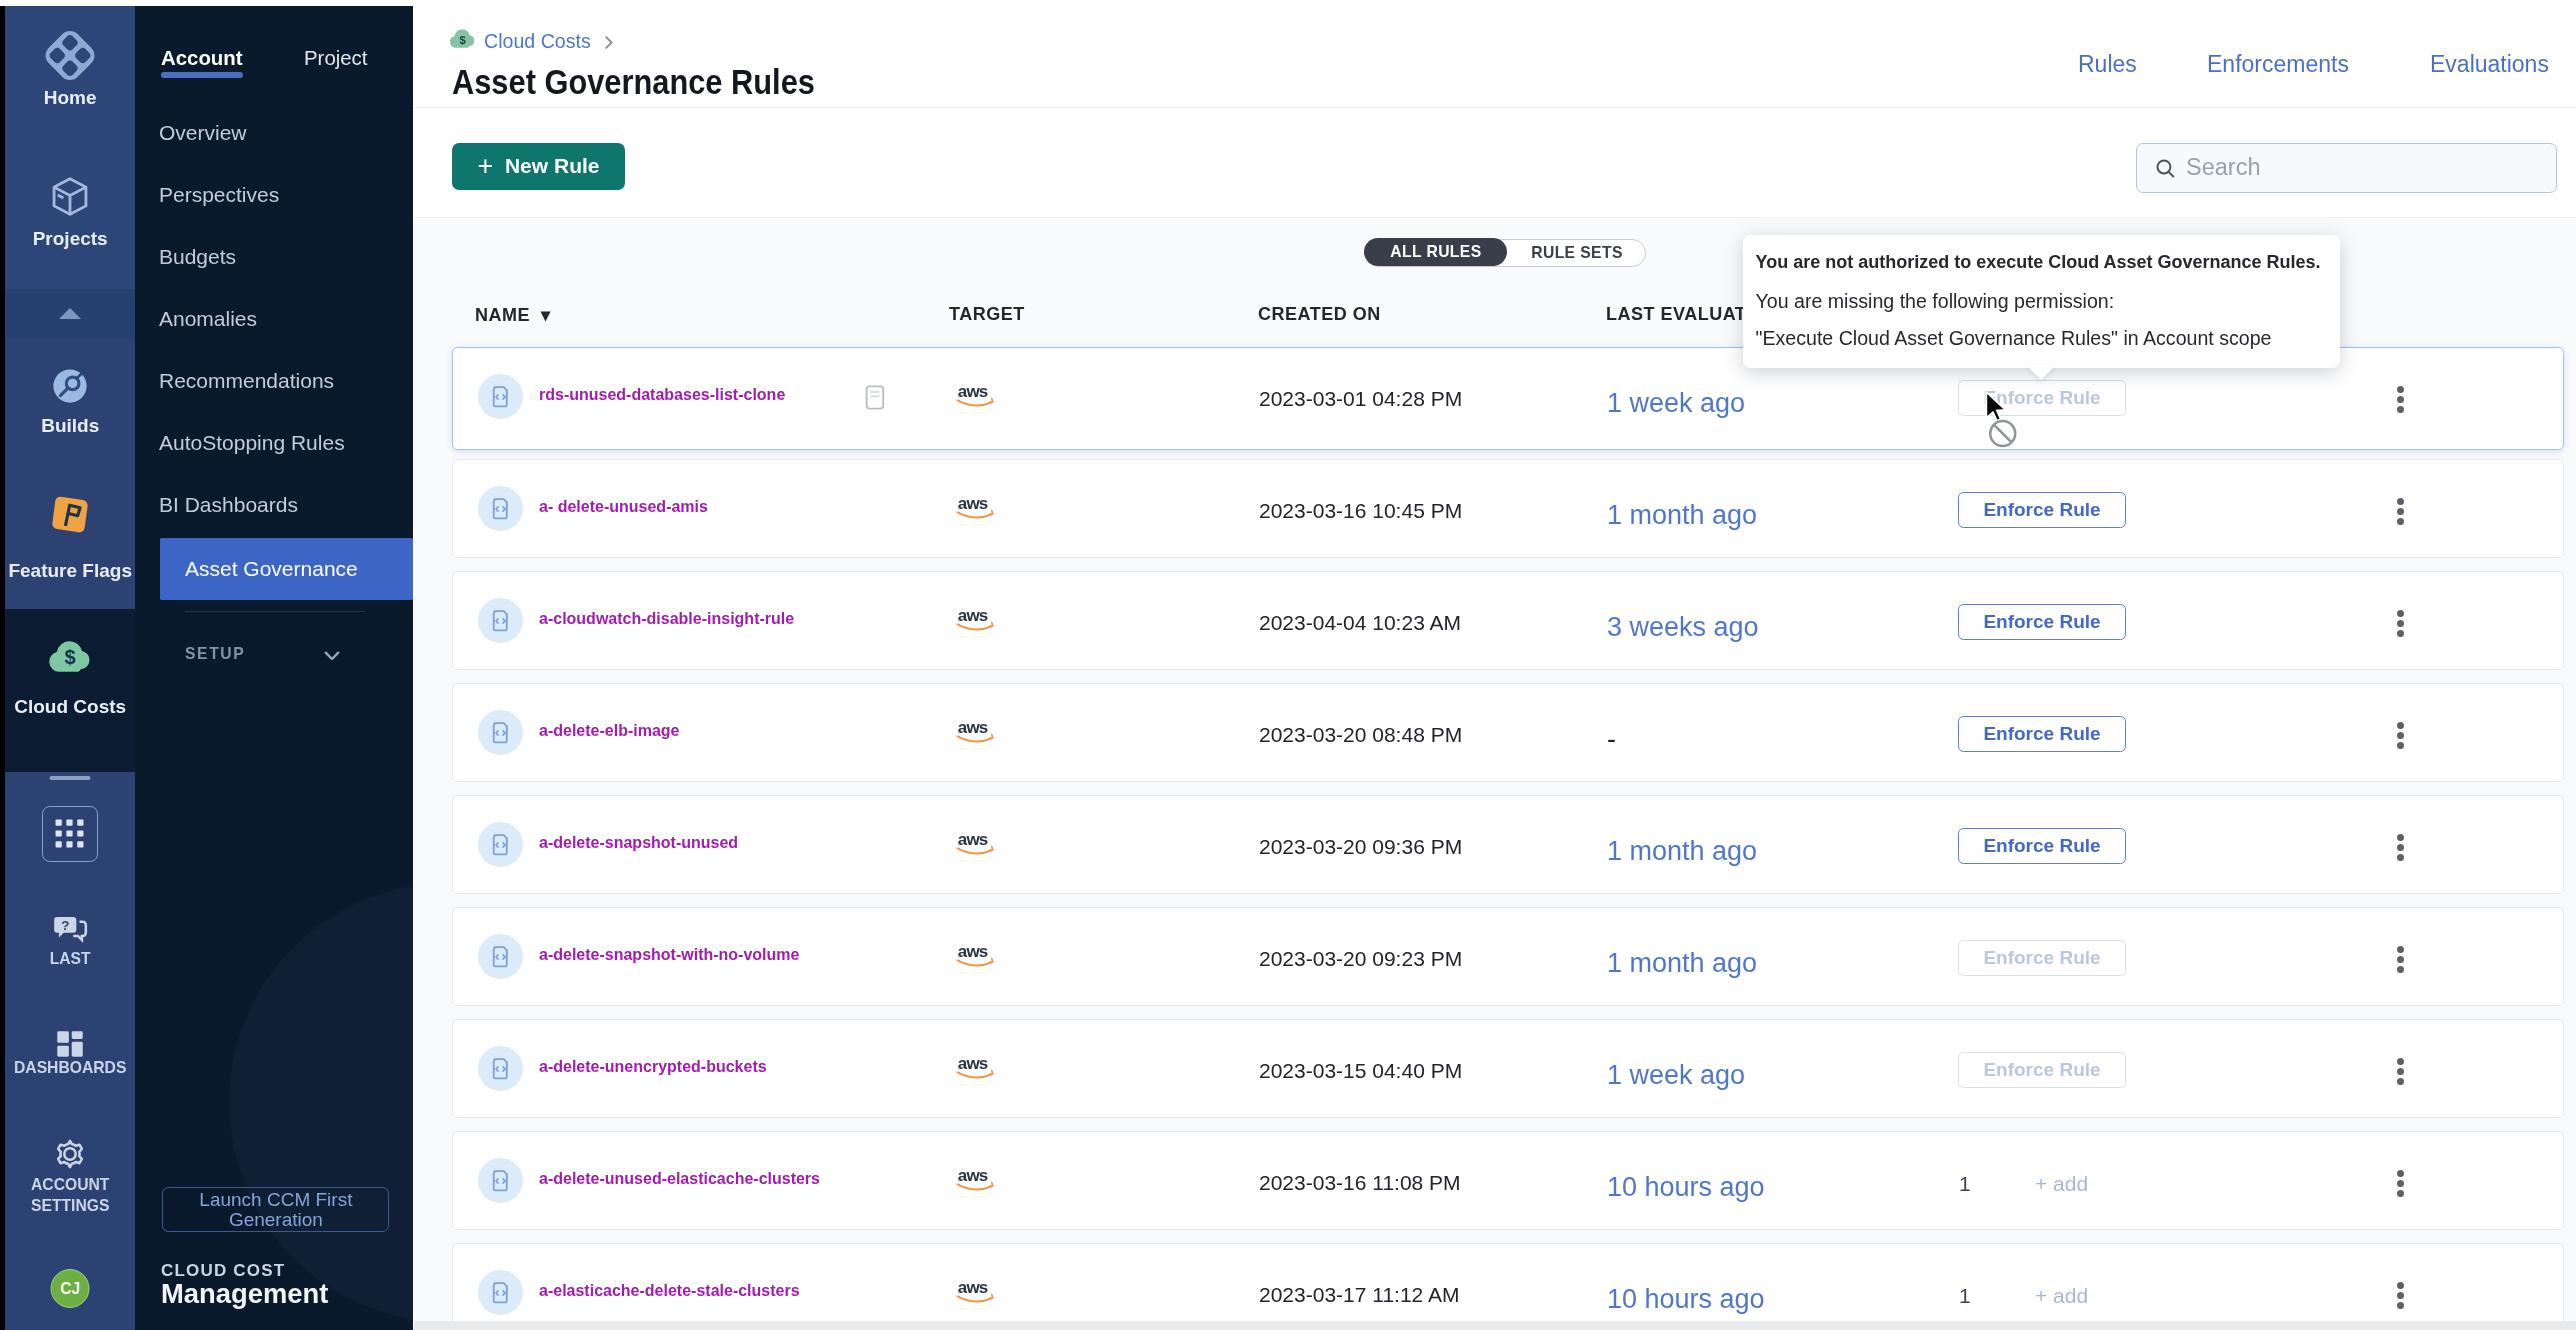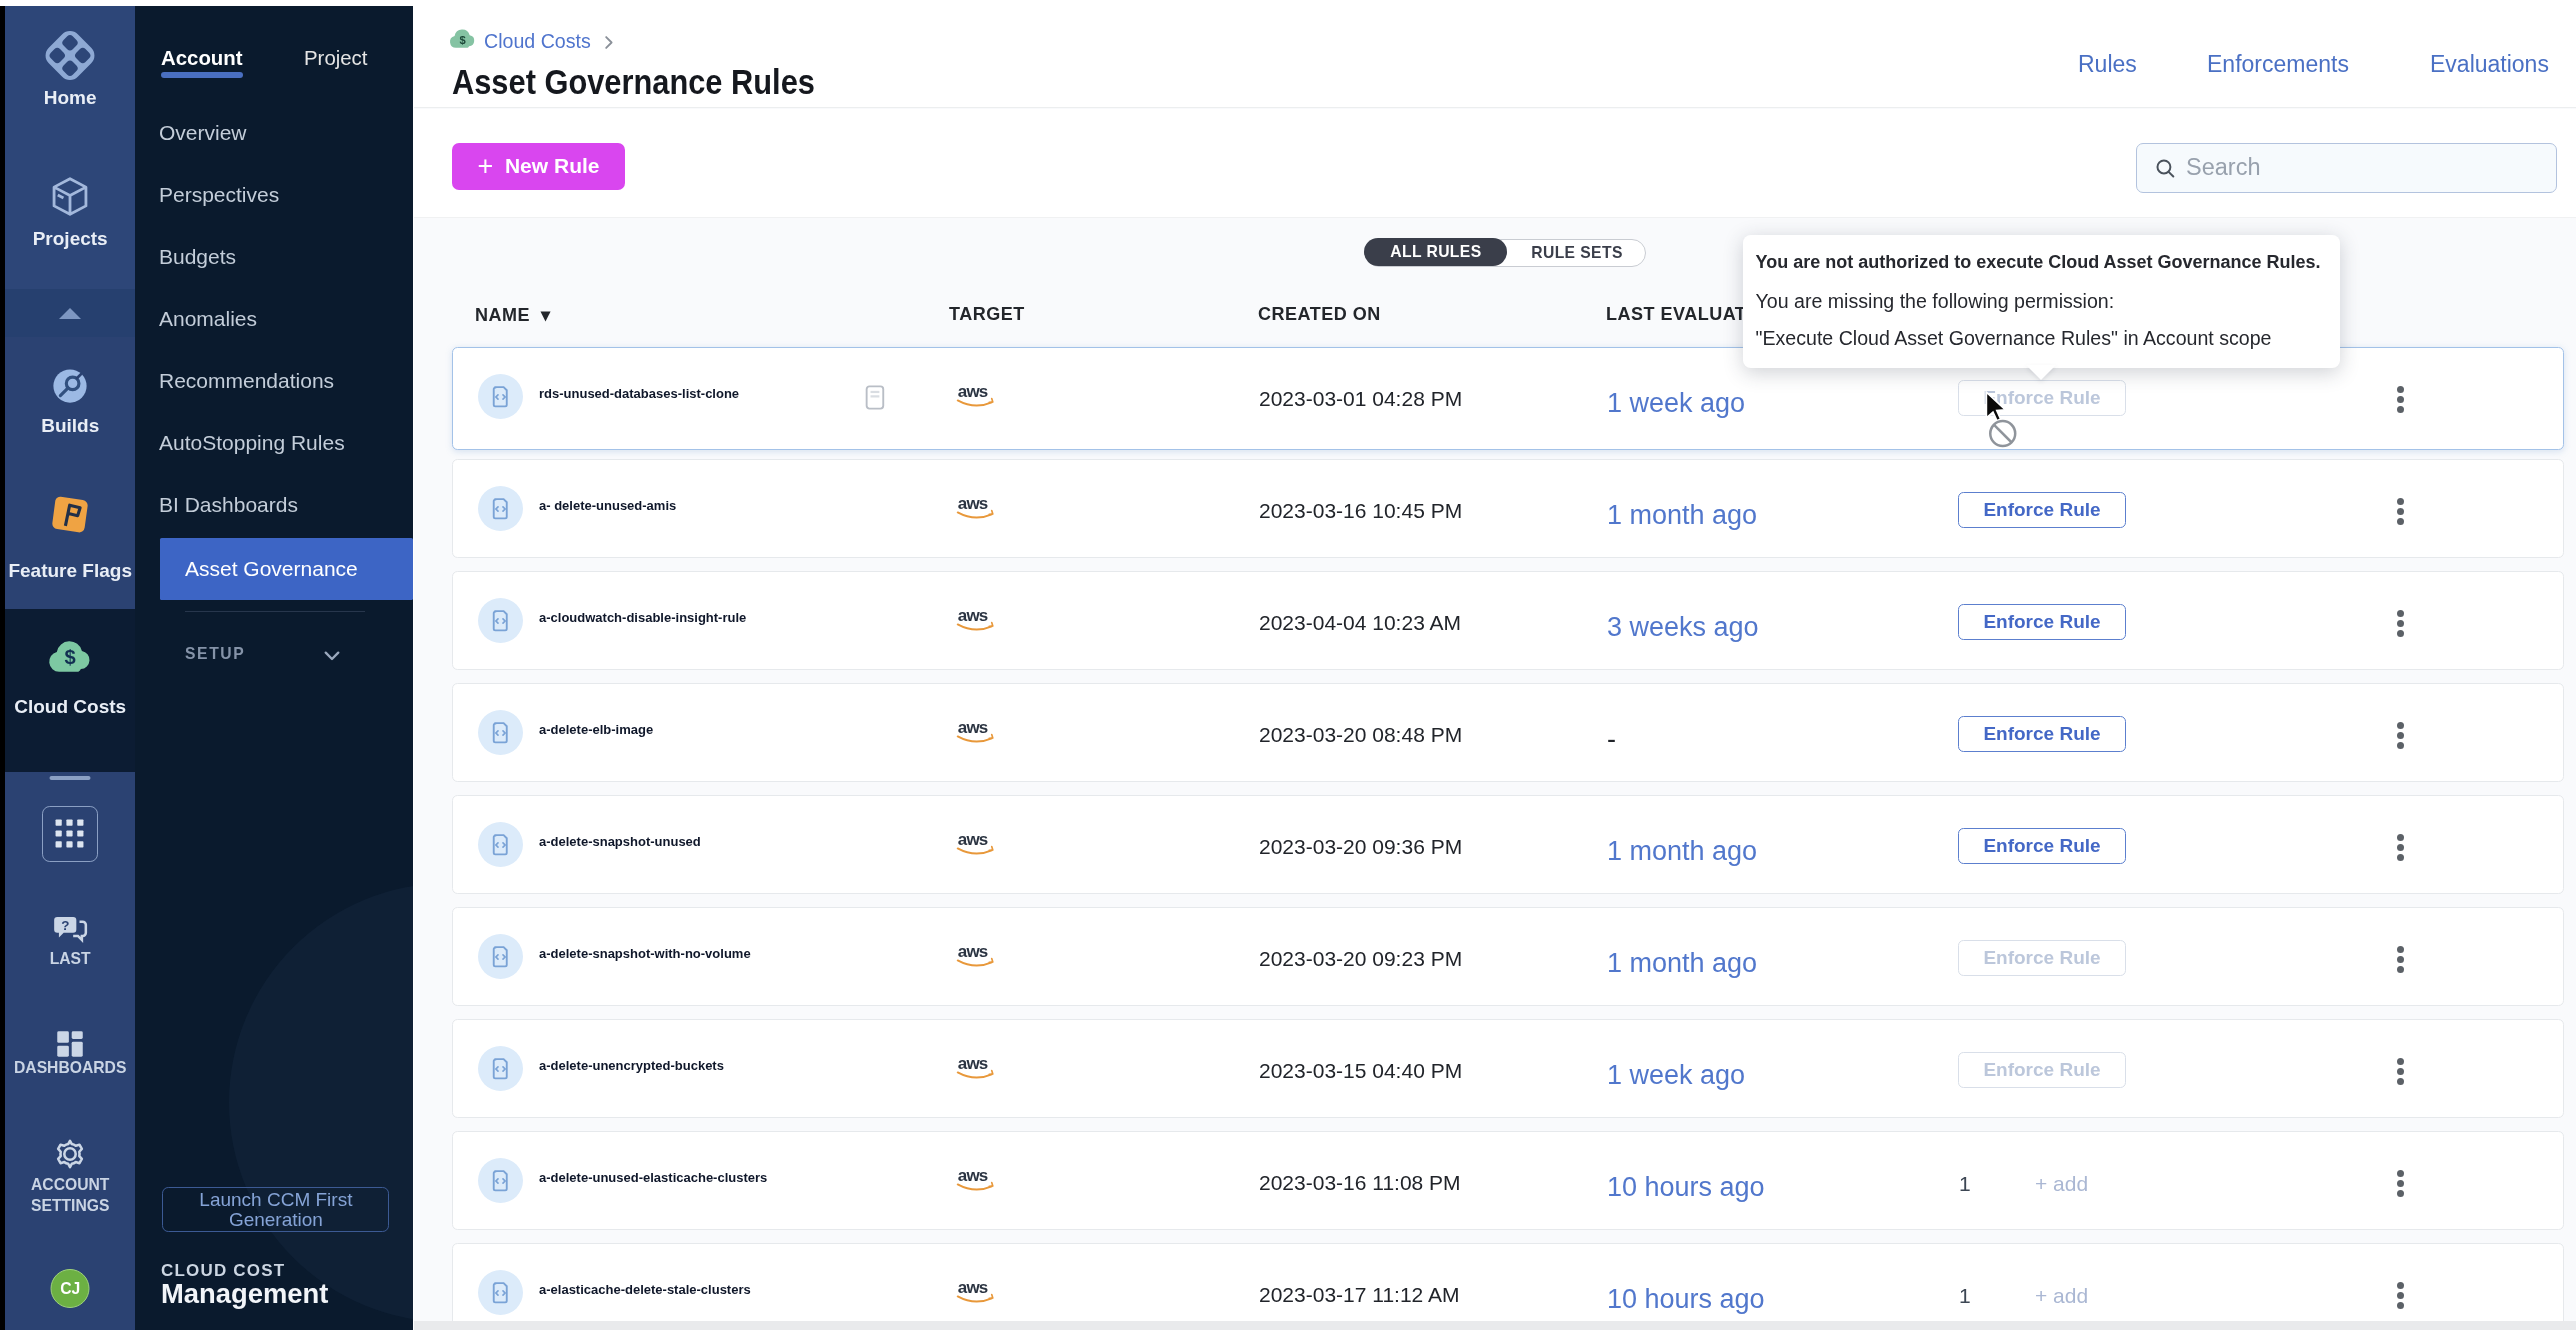--- a/index.html
+++ b/index.html
@@ -28,41 +28,41 @@
 .menu-item { position:absolute; left:0; width:278px; height:62px; line-height:62px;
   padding-left:24px; font-size:21px; color:#c3cdd9; }
 .menu-item.sel { left:25px; width:253px; padding-left:25px; background:#3d65c5; color:#ffffff; border-radius:1.6px; }
 
 
 #main { left:414px; top:5.5px; width:2162px; height:1325px; background:#f9fafc; }
 #hdr { left:0; top:0; width:2162px; height:102px; background:#ffffff; border-bottom:1.6px solid #eceeef; }
 #toolbar { left:0; top:103px; width:2162px; height:109px; background:#ffffff; border-bottom:1.6px solid #f0f1f2; }
 .navlink { position:absolute; top:45px; font-size:23px; font-weight:500; color:#4a70c4; }
 
-#newrule { left:38px; top:137px; width:173px; height:47px; background:#d946ef; border-radius:7px;
+#newrule { left:38px; top:137px; width:173px; height:47px; background:#0f766e; border-radius:7px;
   color:#fff; font-size:21px; font-weight:700; text-align:center; line-height:45px; }
 #search { left:1722px; top:137px; width:421px; height:50px; background:#f6fafd; border:1.6px solid #b3c3de;
   border-radius:7px; color:#98a1ad; font-size:23.5px; line-height:47px; }
 
 
 #toggle { left:951px; top:233px; width:281px; height:28px; border:1.6px solid #c9ccd2; background:#fff;
   border-radius:15.7px; }
 #tog-l { left:-1.6px; top:-1.6px; width:143px; height:28px; background:#3a3e4a; border-radius:15.7px;
   color:#fff; font-size:15.7px; font-weight:700; text-align:center; line-height:28px; letter-spacing:0.4px;}
 #tog-r { left:141px; top:0; width:140px; height:25px; color:#3a3e4a; font-weight:700;
   text-align:center; line-height:25px; letter-spacing:0.4px; font-size:15.7px;}
 
 
 .th { position:absolute; top:298px; font-size:18px; font-weight:700; color:#23262b; letter-spacing:0.5px; }
 .row { position:absolute; left:38px; width:2112px; height:99px; background:#ffffff;
   border:1.6px solid #e6e9ec; border-radius:5.5px; }
 .row.sel { height:103px; border:1.6px solid #a3c2e8; box-shadow:0 1.6px 6.3px rgba(120,160,210,0.25); }
 .circ { position:absolute; left:25px; top:26px; width:45px; height:45px; border-radius:50%;
   background:#dcebfa; }
-.rname { position:absolute; left:86px; top:38px; font-size:13px; font-weight:700; color:#0f172a; }
+.rname { position:absolute; left:86px; top:38px; font-size:16px; font-weight:700; color:#a21caf; }
 .rdate { position:absolute; left:806px; top:39px; font-size:21px; color:#21242a; }
 .rago  { position:absolute; left:1154px; top:40px; font-size:27px; color:#5177cc; }
 .rbtn  { position:absolute; left:1505px; top:32px; width:168px; height:36px; border:1.6px solid #5c7fce;
   border-radius:5.5px; color:#4468c6; font-size:19px; font-weight:700; text-align:center; line-height:33px; }
 .rbtn.dis { border-color:#d9dfe9; color:#bcc7db; }
 .dots { position:absolute; left:1944px; top:38px; width:7.8px; height:28px; }
 .dots i { position:absolute; left:0; width:7px; height:7px; border-radius:50%; background:#5c6167; }
 .raws { position:absolute; left:499px; top:30px; }
 .enf1 { position:absolute; left:1506px; top:40px; font-size:21px; color:#3d4754; }
 .enfadd { position:absolute; left:1582px; top:40px; font-size:21px; color:#aab7d3; }

